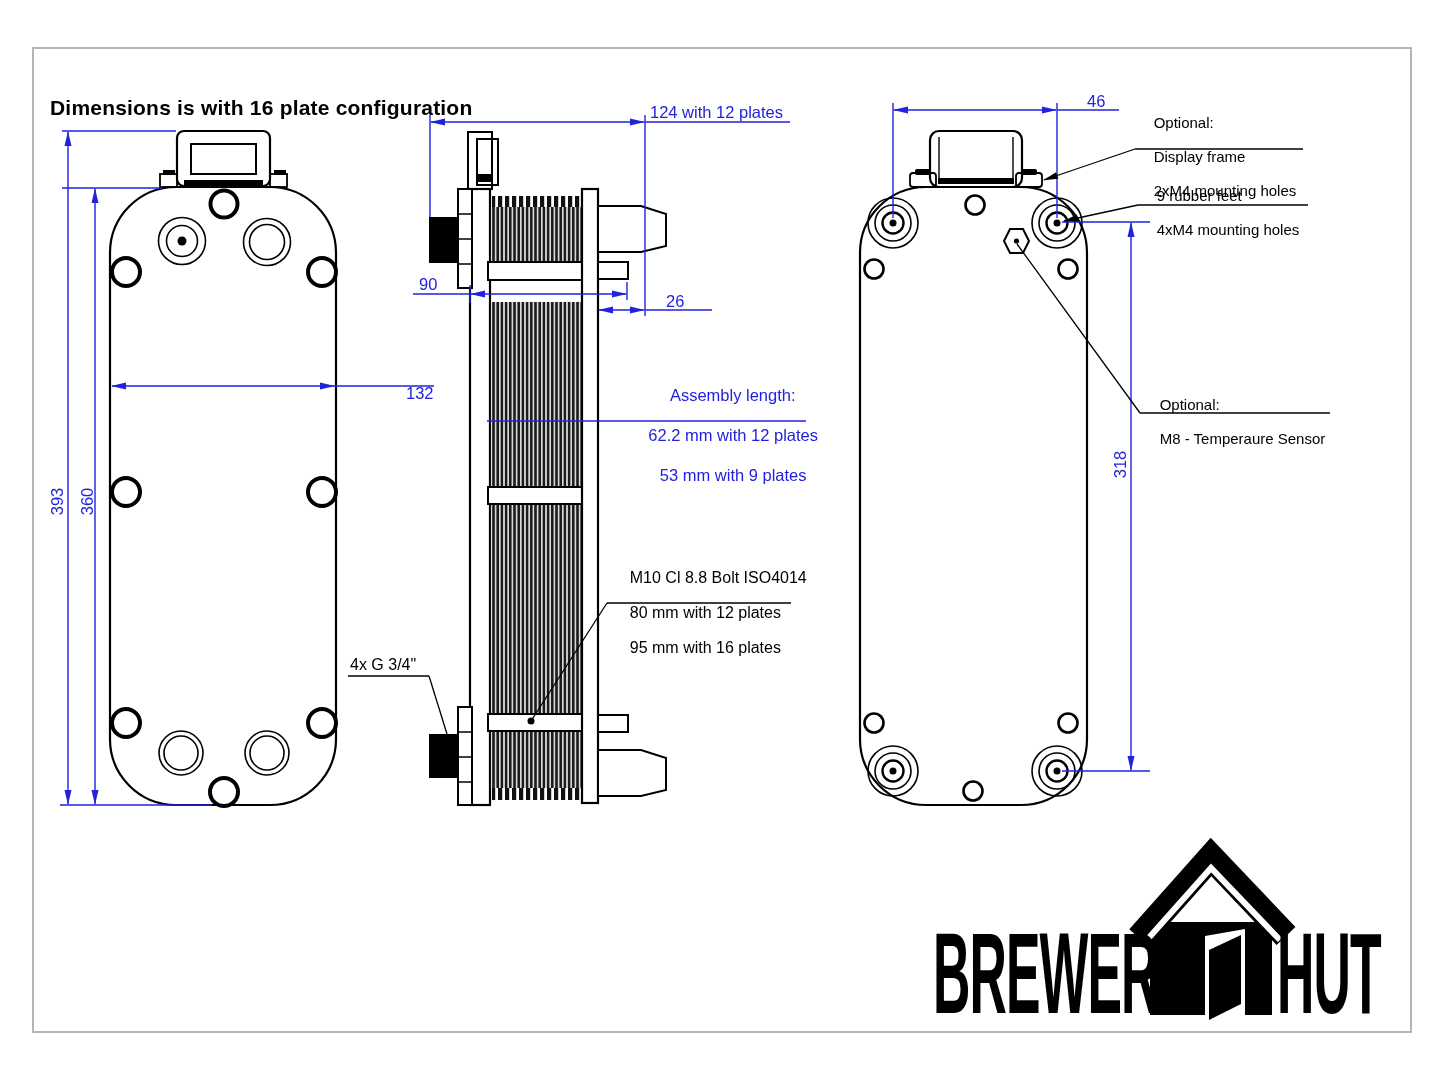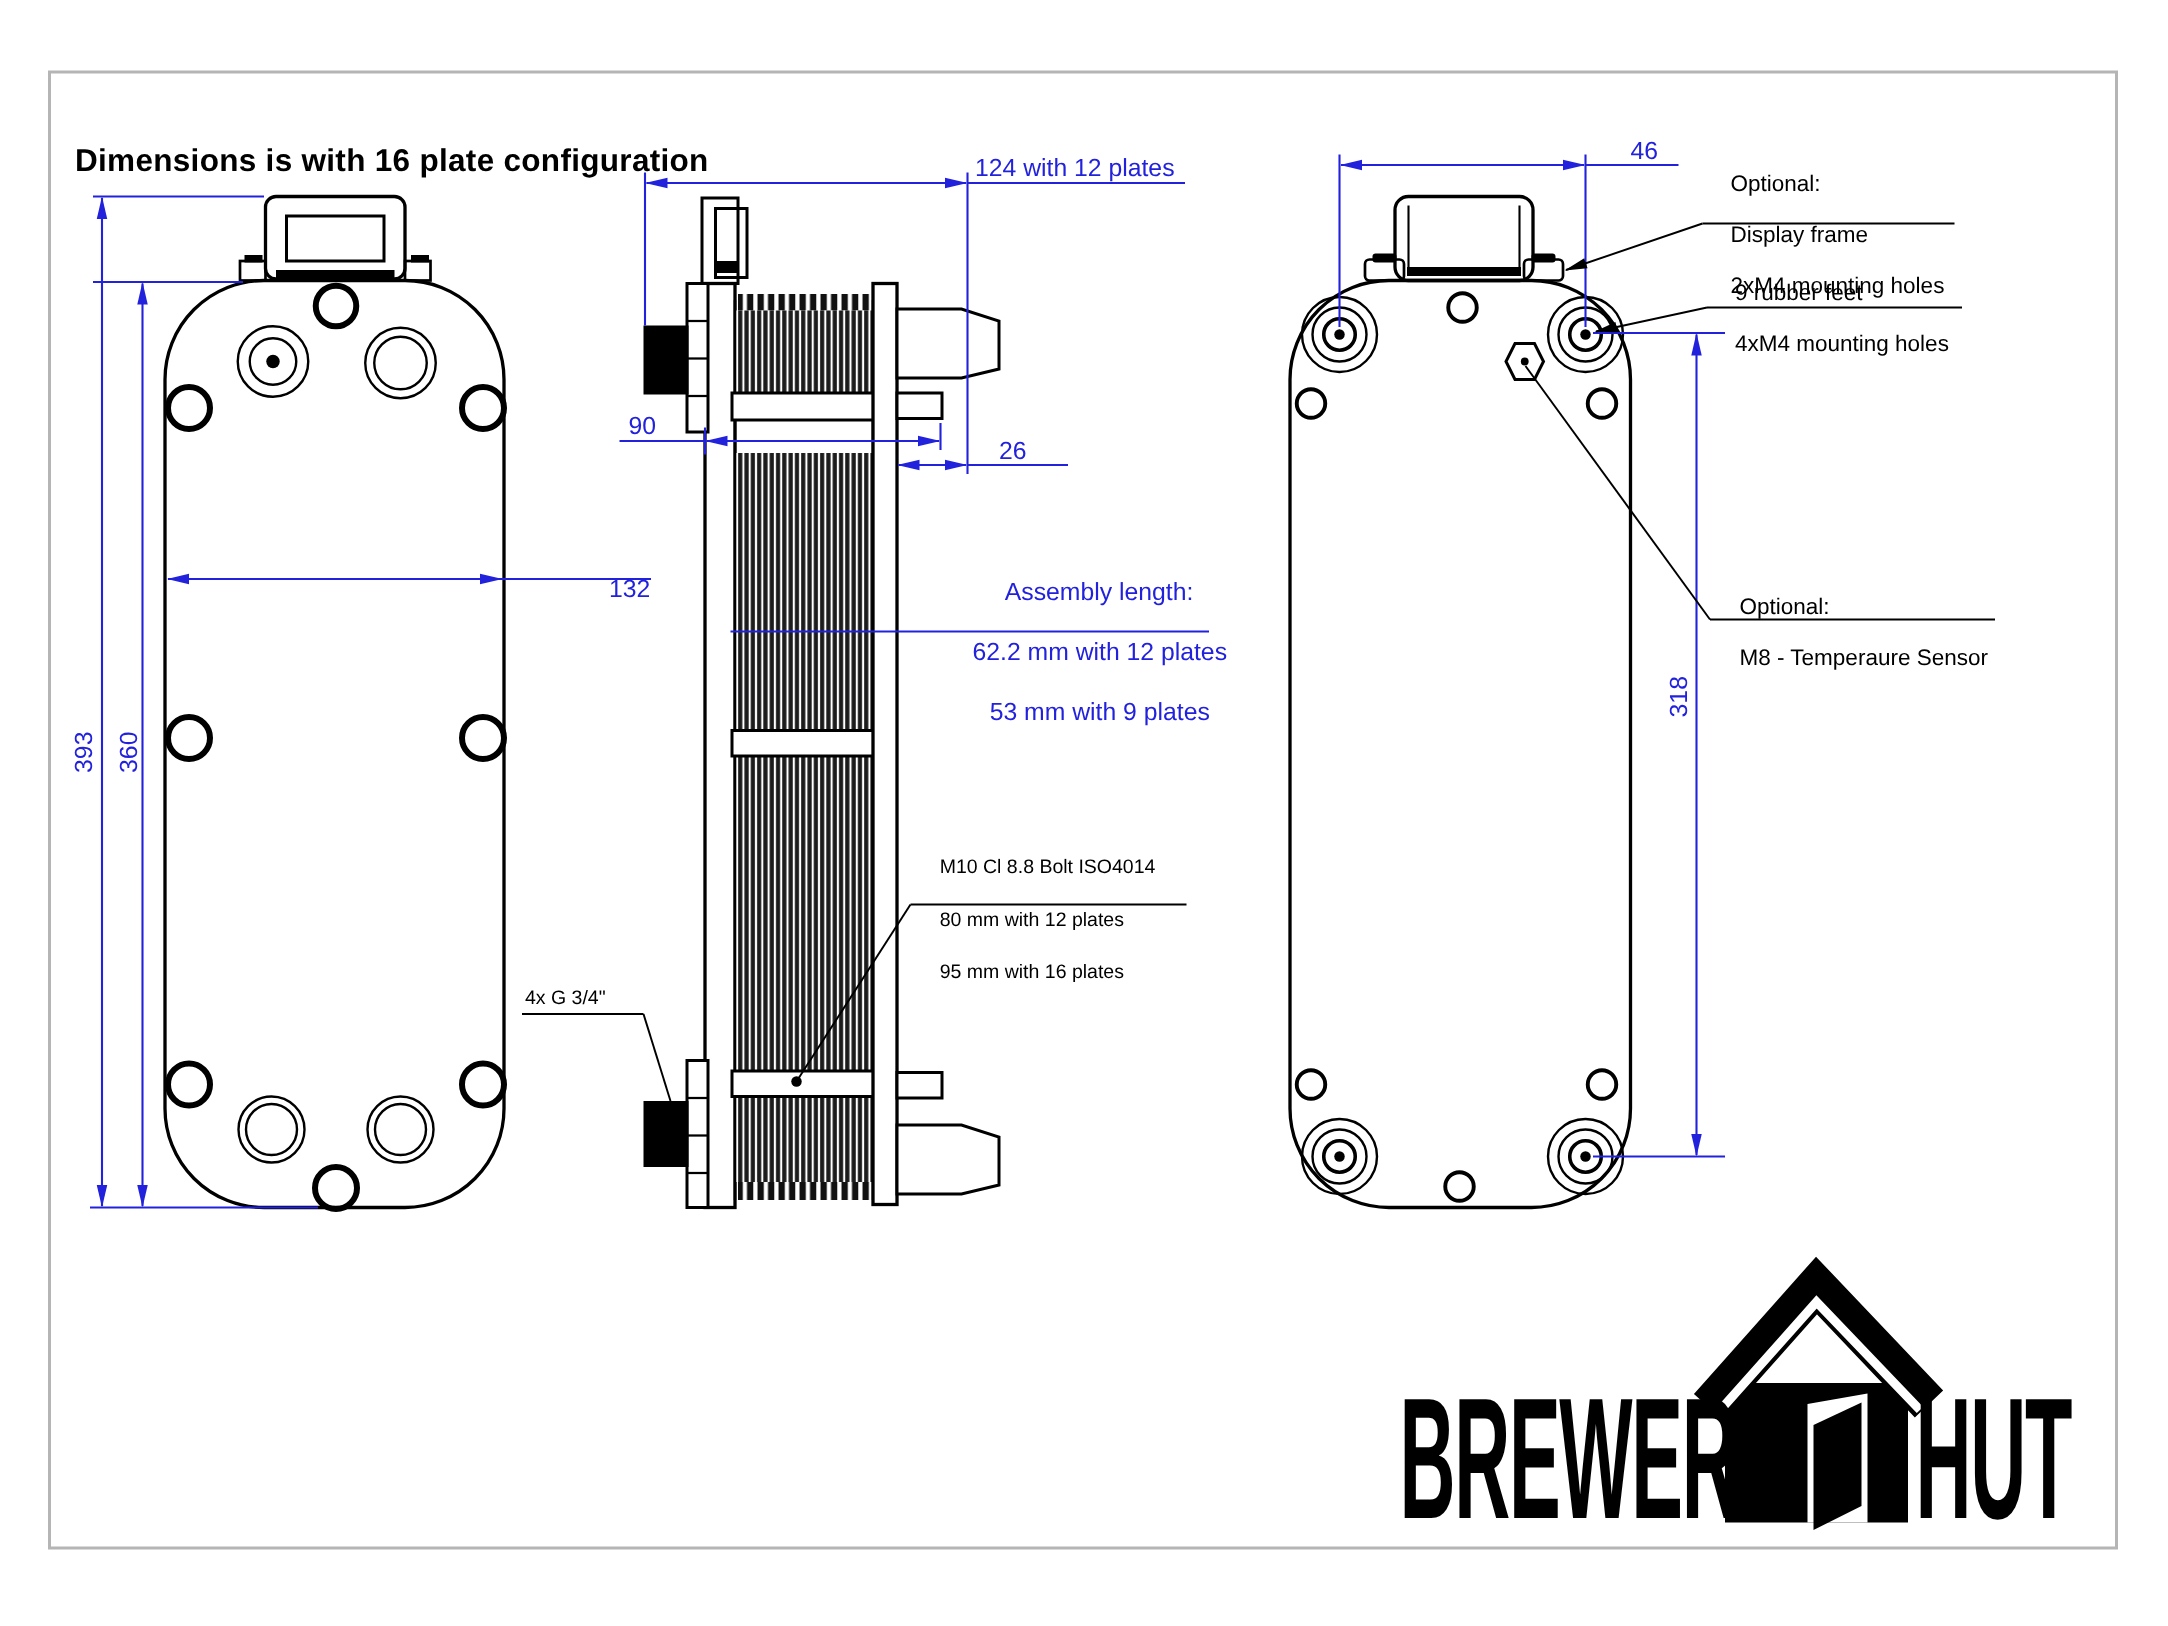--- a/index.html
+++ b/index.html
@@ -4,21 +4,21 @@
 <style>
   html,body{margin:0;padding:0;background:#fff;}
   #sheet{position:relative;width:1445px;height:1084px;background:#fff;overflow:hidden;
          font-family:"Liberation Sans",sans-serif;}
   #drawing{position:absolute;left:0;top:0;}
   .txt{position:absolute;white-space:pre;color:#000;}
   .blue{color:#2222dd;}
   .title{font-size:21px;font-weight:bold;letter-spacing:.2px;}
   .dim{font-size:16.5px;}
   .ann{font-size:15px;line-height:17px;}
-  .ann3{font-size:13px;line-height:17.5px;}
+  .ann3{font-size:16px;line-height:17.5px;}
   .asm{font-size:16.5px;line-height:20px;}
   .rot{transform:rotate(-90deg);transform-origin:center center;width:40px;text-align:center;}
   .logo-word{position:absolute;font-weight:bold;font-size:115px;line-height:83px;
              letter-spacing:-2px;transform-origin:0 0;transform:scale(0.45,1);color:#000;}
 </style>
 </head>
 <body>
 
 <div id="sheet">
 

